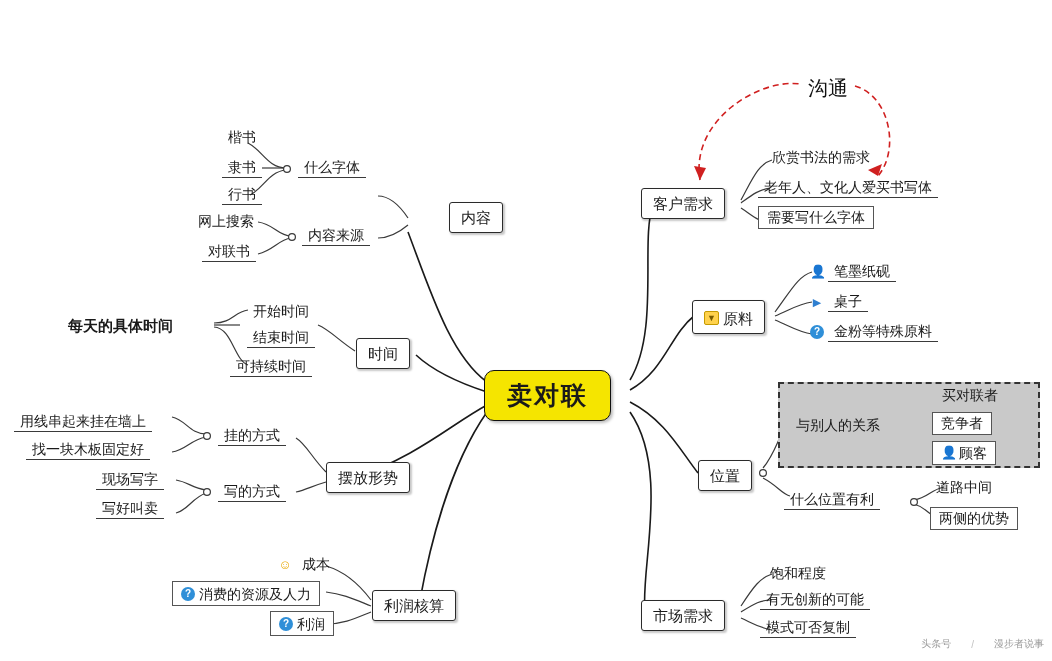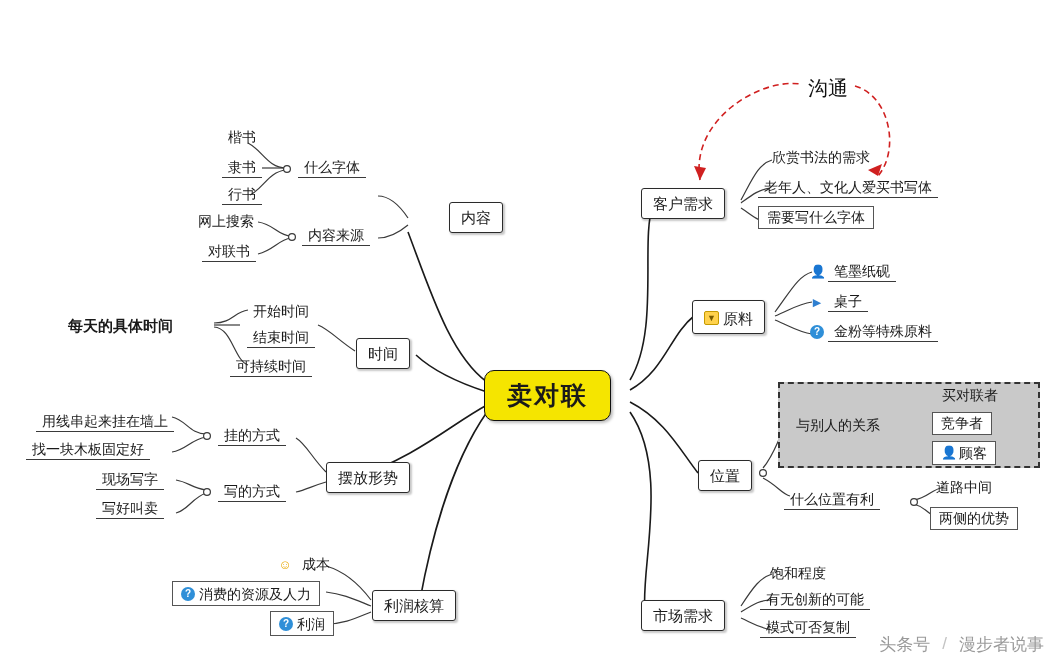--- a/index.html
+++ b/index.html
@@ -79,22 +79,22 @@
     background: #ffd24d; border: 1px solid #c59a00; border-radius: 2px;
     font-size: 9px; color: #7a5c00; width: 15px; height: 14px; line-height: 13px;
   }
 
   .comm-label { font-size: 20px; color: #111; }
 
   
   #watermark {
     position: absolute; right: 0; bottom: 0;
     height: 34px; display: flex; align-items: center;
-    gap: 12px; padding-right: 8px;
-    font-size: 17px; color: #9a9a9a;
+    gap: 20px; padding-right: 8px;
+    font-size: 10px; color: #9a9a9a;
   }
   #watermark .divider { color: #c3c3c3; }
 </style>
 </head>
 <body>
 
 <div id="canvas">
 
   <svg id="svg-layer" xmlns="http://www.w3.org/2000/svg">
     <g fill="none" stroke="#1a1a1a" stroke-width="1.6">
@@ -197,21 +197,21 @@
   <div class="node leaf" style="left:202px; top:242px;">对联书</div>
 
   <div class="node boxed" style="left:356px; top:338px;">时间</div>
   <div class="node leaf bold plain" style="left:62px; top:316px;">每天的具体时间</div>
   <div class="node leaf plain" style="left:247px; top:302px;">开始时间</div>
   <div class="node leaf" style="left:247px; top:328px;">结束时间</div>
   <div class="node leaf" style="left:230px; top:357px;">可持续时间</div>
 
   <div class="node boxed" style="left:326px; top:462px;">摆放形势</div>
   <div class="node leaf" style="left:218px; top:426px;">挂的方式</div>
-  <div class="node leaf" style="left:36px; top:412px;">用线串起来挂在墙上</div>
+  <div class="node leaf" style="left:14px; top:412px;">用线串起来挂在墙上</div>
   <div class="node leaf" style="left:26px; top:440px;">找一块木板固定好</div>
   <div class="node leaf" style="left:218px; top:482px;">写的方式</div>
   <div class="node leaf" style="left:96px; top:470px;">现场写字</div>
   <div class="node leaf" style="left:96px; top:499px;">写好叫卖</div>
 
   <div class="node boxed" style="left:372px; top:590px;">利润核算</div>
   <div class="node" style="left:278px; top:555px;">
     <span class="with-icon">
       <span class="ic ic-smile">☺</span>
       <span class="leaf plain">成本</span>

